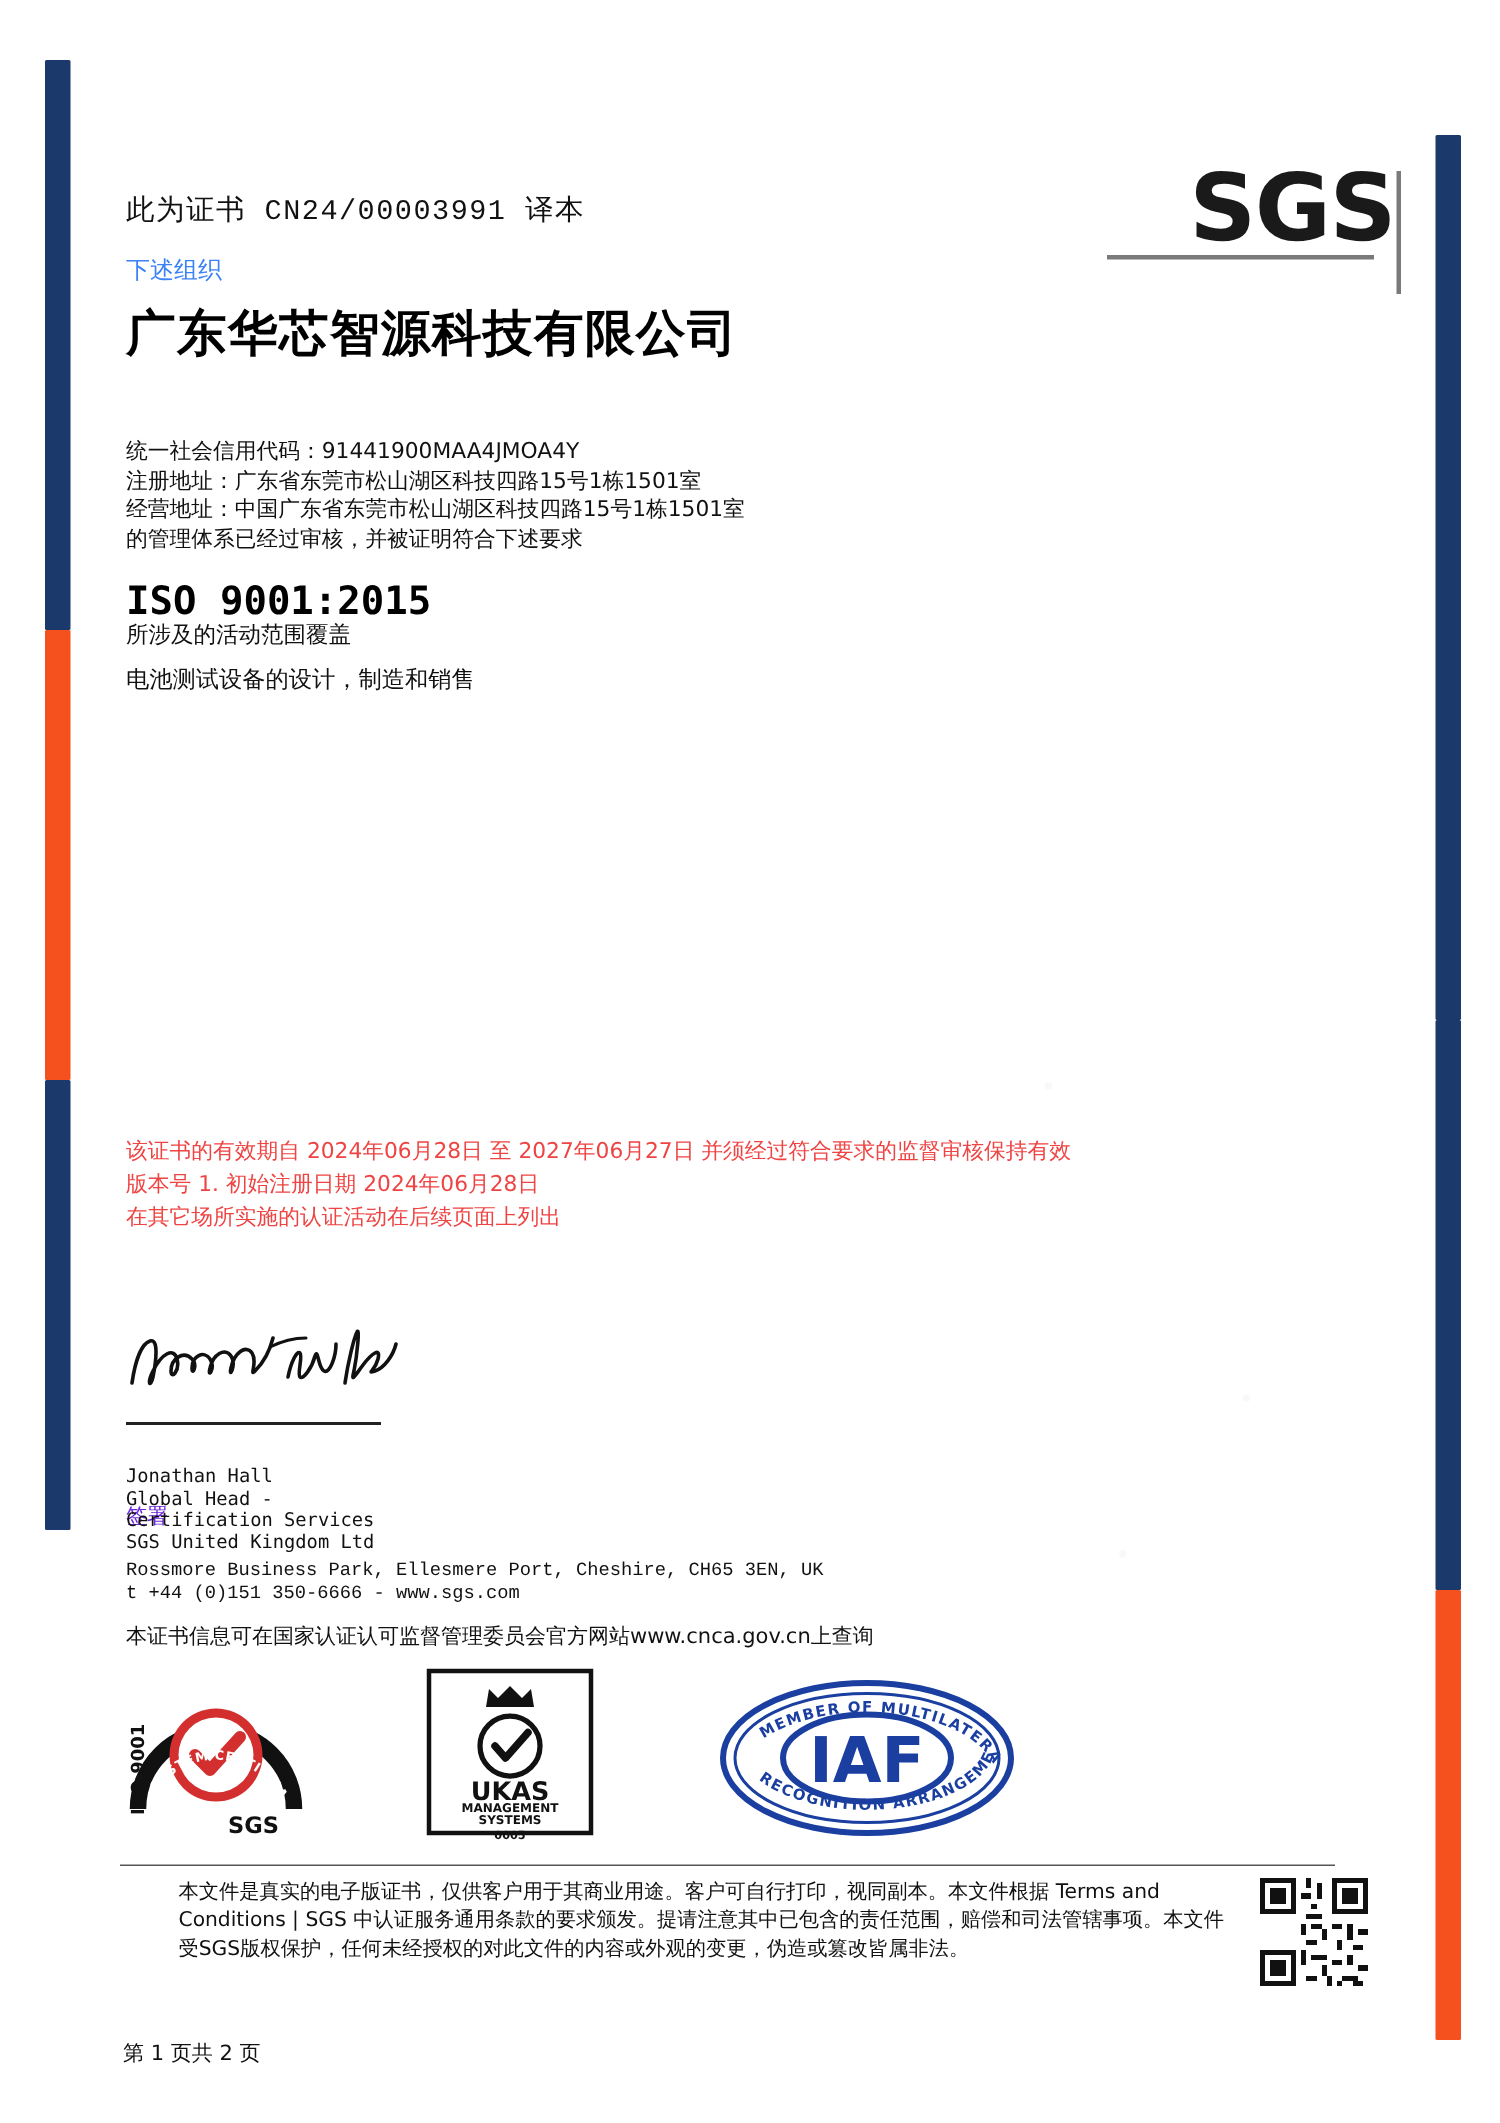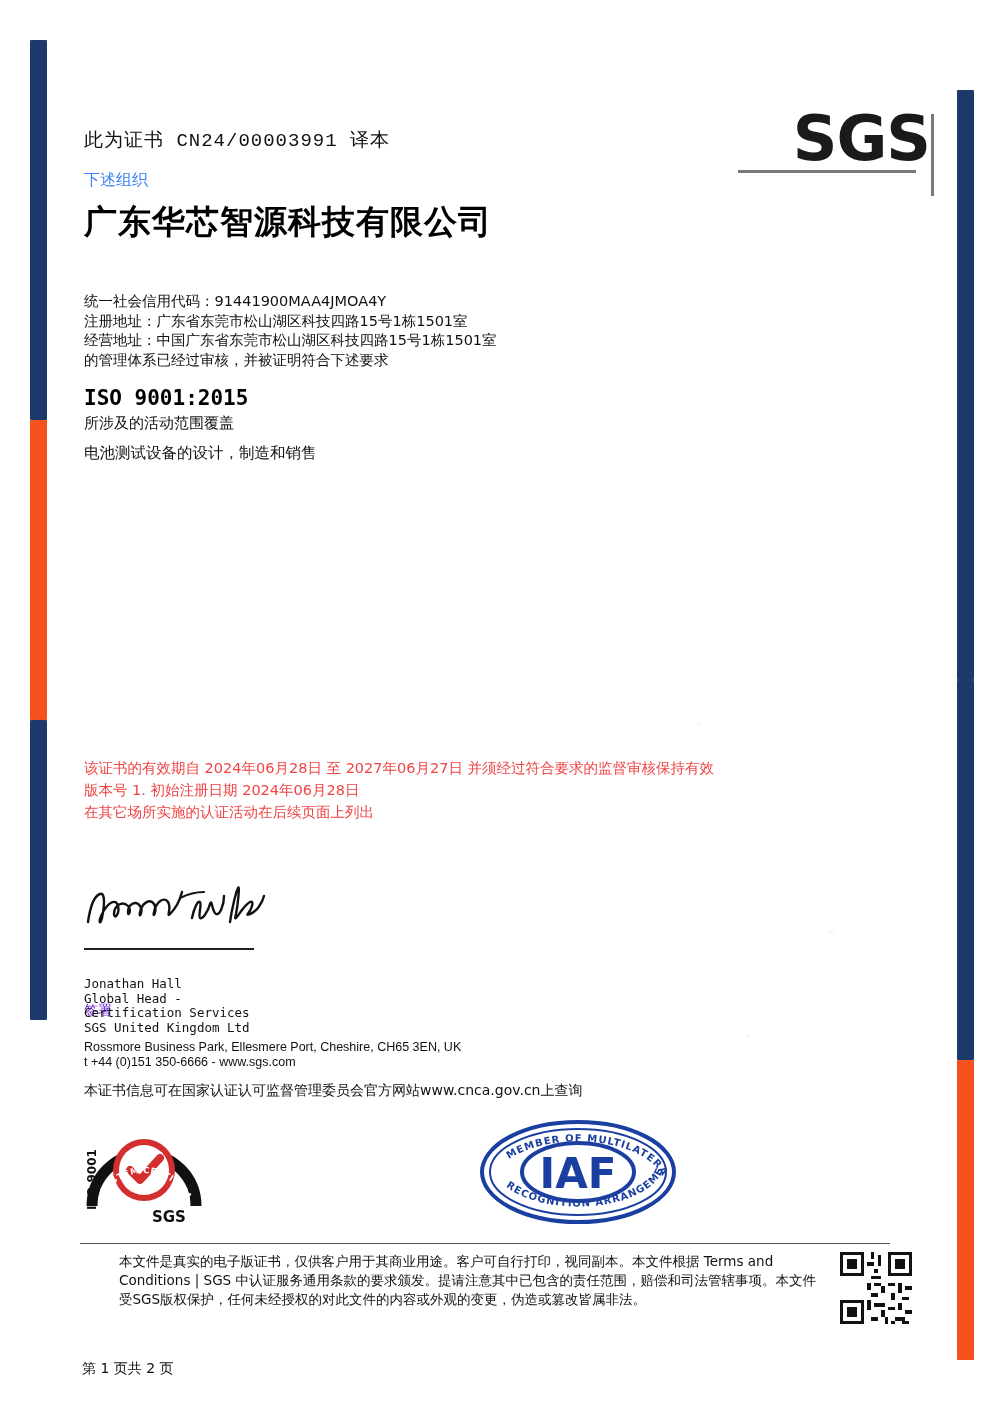--- a/index.html
+++ b/index.html
@@ -103,21 +103,21 @@
     line-height: 19.5px;
     color: #111;
   }
   .details div { white-space: nowrap; }
   .std-name {
     position: absolute;
     left: 84px;
     top: 386px;
     font-family: "DejaVu Sans Mono", monospace;
     font-weight: bold;
-    font-size: 21px;
+    font-size: 26px;
     letter-spacing: 0px;
     color: #000;
   }
   .scope-intro {
     position: absolute;
     left: 84px;
     top: 414px;
     font-family: "DejaVu Sans", sans-serif;
     font-size: 15px;
     color: #111;
@@ -175,21 +175,21 @@
     top: 977px;
     font-family: "DejaVu Sans Mono", monospace;
     font-size: 12.5px;
     line-height: 14.5px;
     color: #111;
   }
   .address-block {
     position: absolute;
     left: 84px;
     top: 1040px;
-    font-family: Liberation Sans, sans-serif;
+    font-family: Liberation Mono, monospace;
     font-size: 12.5px;
     line-height: 15px;
     color: #111;
   }
   .cnca-line {
     position: absolute;
     left: 84px;
     top: 1082px;
     font-family: "DejaVu Sans", sans-serif;
     font-size: 14px;
@@ -342,20 +342,32 @@
           <path id="isoArc" d="M20 92 A48 48 0 0 1 108 92" fill="none"></path>
         </defs>
         <text font-family="DejaVu Sans, sans-serif" font-size="8.5" fill="#fff" font-weight="bold" letter-spacing="0.6">
           <textPath href="#isoArc" startOffset="8%">SYSTEM CERTIFICATION</textPath>
         </text>
         <text x="16" y="100" font-family="DejaVu Sans, sans-serif" font-size="12" font-weight="bold" fill="#111" transform="rotate(-90 16 100)">ISO 9001</text>
         <text x="72" y="112" font-family="DejaVu Sans, sans-serif" font-size="15" font-weight="bold" fill="#111">SGS</text>
       </svg>
     </div>
 
+    <div class="mark-ukas">
+      <svg width="120" height="115" viewBox="0 0 120 115" xmlns="http://www.w3.org/2000/svg">
+        <rect x="6" y="2" width="108" height="108" fill="none" stroke="#111" stroke-width="3"></rect>
+        <path d="M60 12 L52 20 L46 14 L44 26 L76 26 L74 14 L68 20 Z" fill="#111"></path>
+        <circle cx="60" cy="52" r="20" fill="none" stroke="#111" stroke-width="3.5"></circle>
+        <path d="M50 52 L57 60 L72 43" stroke="#111" stroke-width="5" fill="none" stroke-linecap="round" stroke-linejoin="round"></path>
+        <text x="60" y="88" text-anchor="middle" font-family="DejaVu Sans, sans-serif" font-size="17" font-weight="bold" fill="#111">UKAS</text>
+        <text x="60" y="96" text-anchor="middle" font-family="DejaVu Sans, sans-serif" font-size="8" font-weight="bold" fill="#111">MANAGEMENT</text>
+        <text x="60" y="104" text-anchor="middle" font-family="DejaVu Sans, sans-serif" font-size="8" font-weight="bold" fill="#111">SYSTEMS</text>
+        <text x="60" y="114" text-anchor="middle" font-family="DejaVu Sans, sans-serif" font-size="7.5" font-weight="bold" fill="#111">0005</text>
+      </svg>
+    </div>
 
     <div class="mark-iaf">
       <svg width="200" height="108" viewBox="0 0 200 108" xmlns="http://www.w3.org/2000/svg">
         <ellipse cx="100" cy="54" rx="96" ry="50" fill="none" stroke="#1a3fa0" stroke-width="4"></ellipse>
         <ellipse cx="100" cy="54" rx="88" ry="43" fill="none" stroke="#1a3fa0" stroke-width="2"></ellipse>
         <ellipse cx="100" cy="54" rx="56" ry="29" fill="none" stroke="#1a3fa0" stroke-width="4"></ellipse>
         <text x="100" y="70" text-anchor="middle" font-family="DejaVu Sans, sans-serif" font-size="42" font-weight="bold" fill="#1a3fa0">IAF</text>
         <defs>
           <path id="iafTop" d="M16 58 A86 44 0 0 1 184 58" fill="none"></path>
           <path id="iafBot" d="M16 54 A86 44 0 0 0 184 54" fill="none"></path>

